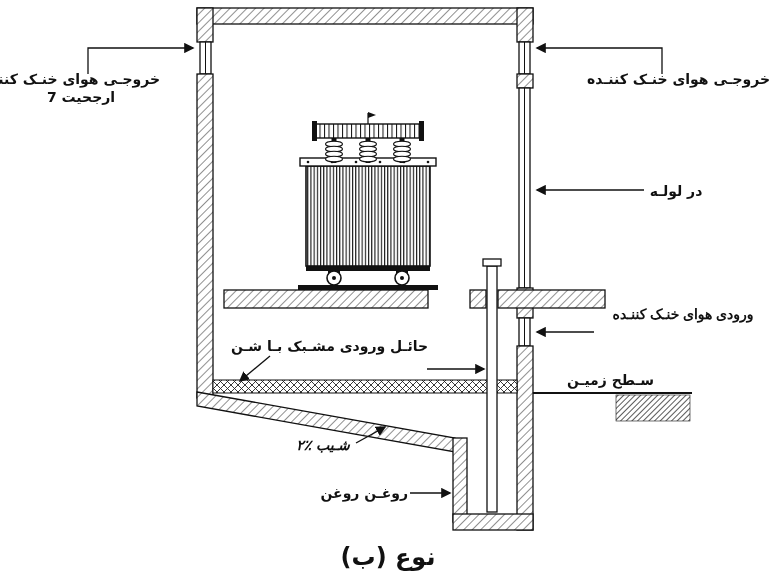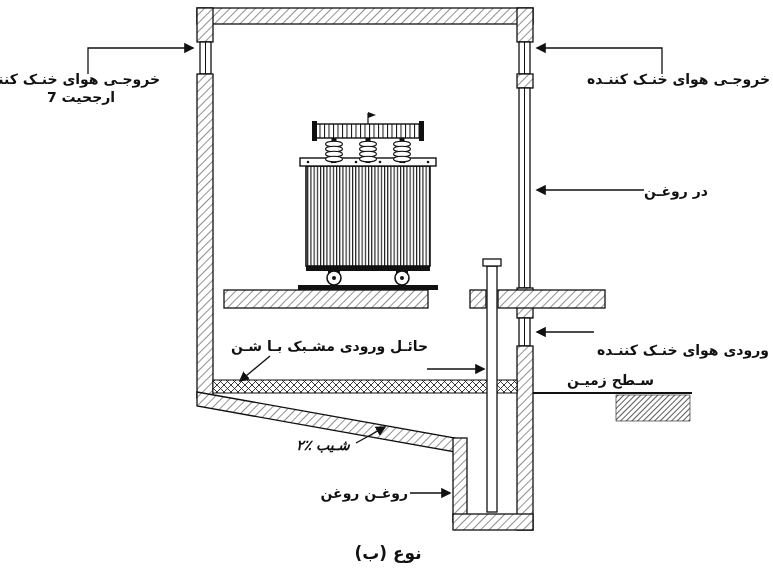--- a/index.html
+++ b/index.html
@@ -1,21 +1,21 @@
 <!DOCTYPE html>
 <html><head>
 <meta charset="utf-8">
 <style>
   * { margin:0; padding:0; box-sizing:border-box; }
   html,body { background:#ffffff; font-family:"DejaVu Sans", sans-serif; }
   .canvas { position:relative; width:773px; height:587px; background:#fff; overflow:hidden; }
   .canvas > svg { position:absolute; left:0; top:0; }
   .lbl { position:absolute; direction:rtl; text-align:center; font-size:14px; font-weight:bold;
          color:#111; line-height:1.3; white-space:nowrap; }
-  .title { position:absolute; direction:rtl; text-align:center; font-size:17px; font-weight:bold; color:#111; }
+  .title { position:absolute; direction:rtl; text-align:center; font-size:24px; font-weight:bold; color:#111; }
 </style>
 </head>
 <body>
 
 <div class="canvas">
 
   <svg width="773" height="587" viewBox="0 0 773 587">
     <defs>
       <pattern id="hatch" patternUnits="userSpaceOnUse" width="6" height="6" patternTransform="rotate(45)">
         <rect width="6" height="6" fill="#ffffff"></rect>
@@ -169,23 +169,23 @@
 
   <div class="lbl" style="left:2px; top:70px; width:158px;">
     <div>خروجـی هوای خنـک کننـده</div>
     <div>ارجحیت 7</div>
   </div>
 
   <div class="lbl" style="left:594px; top:70px; width:176px;">
     <div>خروجـی هوای خنـک کننـده</div>
   </div>
 
-  <div class="lbl" style="left:638px; top:182px; width:76px;">در روغـن</div>
+  <div class="lbl" style="left:638px; top:182px; width:76px;">در لولـه</div>
 
-  <div class="lbl" style="left:596px; top:341px; width:174px;">ورودی هوای خنـک کننـده</div>
+  <div class="lbl" style="left:596px; top:306px; width:174px;font-family:Liberation Serif, serif;">ورودی هوای خنـک کننـده</div>
 
   <div class="lbl" style="left:578px; top:371px; width:76px;">سـطح زمیـن</div>
 
   <div class="lbl" style="left:264px; top:337px; width:164px;">حائـل ورودی مشـبک بـا شـن</div>
 
 
   <div class="lbl" style="left:292px; top:436px; width:62px;font-style:italic;">شـیب ٪۲</div>
 
   <div class="lbl" style="left:328px; top:484px; width:80px;">روغـن روغن</div>
 

